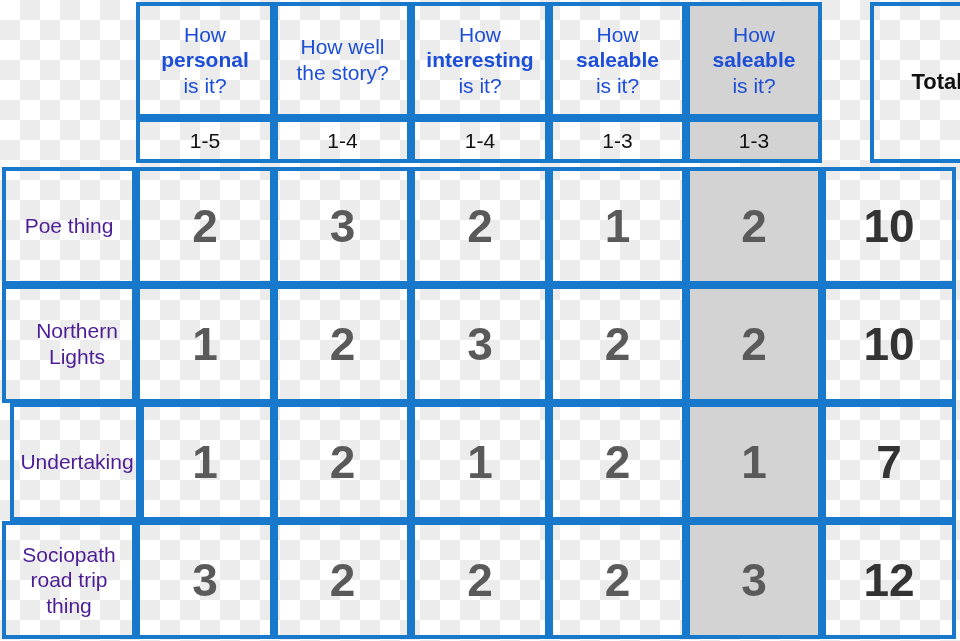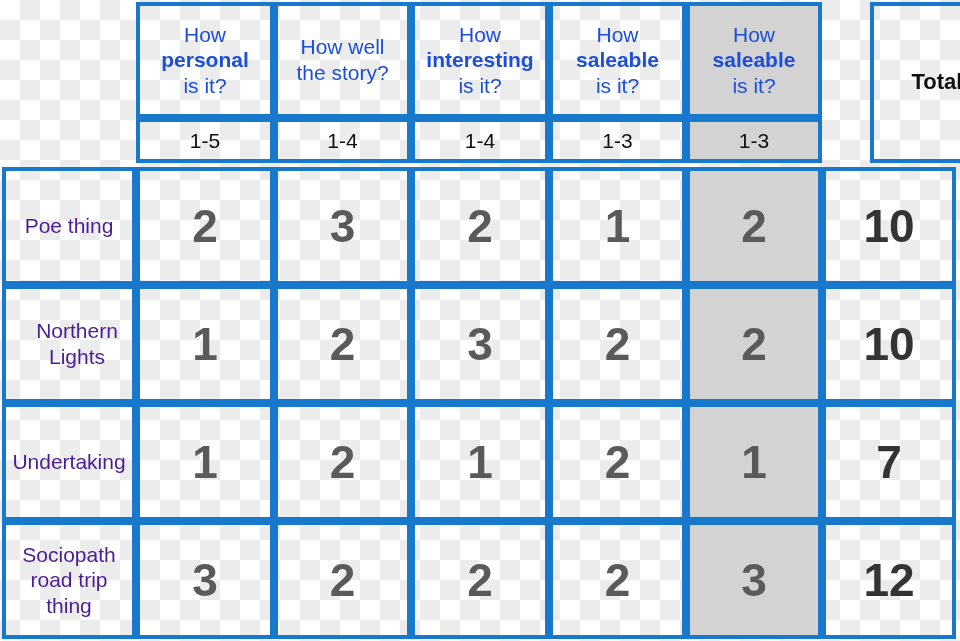--- a/index.html
+++ b/index.html
@@ -148,21 +148,21 @@
         <span class="ln" style="display: block;">Northern</span>
         <span class="ln" style="display: block;">Lights</span>
       </div>
     </div>
     <div class="cell bordered score" style="left: 136px; top: 285px; width: 138px; height: 118px;">1</div>
     <div class="cell bordered score" style="left: 274px; top: 285px; width: 137px; height: 118px;">2</div>
     <div class="cell bordered score" style="left: 411px; top: 285px; width: 138px; height: 118px;">3</div>
     <div class="cell bordered score" style="left: 549px; top: 285px; width: 137px; height: 118px;">2</div>
     <div class="cell bordered score shaded" style="left: 686px; top: 285px; width: 136px; height: 118px;">2</div>
     <div class="cell bordered score total" style="left: 822px; top: 285px; width: 134px; height: 118px;">10</div>
-    <div class="cell bordered rowlabel" style="left: 2px; top: 403px; width: 134px; height: 118px;">
+    <div class="cell bordered rowlabel" style="left: 10px; top: 403px; width: 134px; height: 118px;">
       <div>
         <span class="ln" style="display: block;">Undertaking</span>
       </div>
     </div>
     <div class="cell bordered score" style="left: 136px; top: 403px; width: 138px; height: 118px;">1</div>
     <div class="cell bordered score" style="left: 274px; top: 403px; width: 137px; height: 118px;">2</div>
     <div class="cell bordered score" style="left: 411px; top: 403px; width: 138px; height: 118px;">1</div>
     <div class="cell bordered score" style="left: 549px; top: 403px; width: 137px; height: 118px;">2</div>
     <div class="cell bordered score shaded" style="left: 686px; top: 403px; width: 136px; height: 118px;">1</div>
     <div class="cell bordered score total" style="left: 822px; top: 403px; width: 134px; height: 118px;">7</div>

